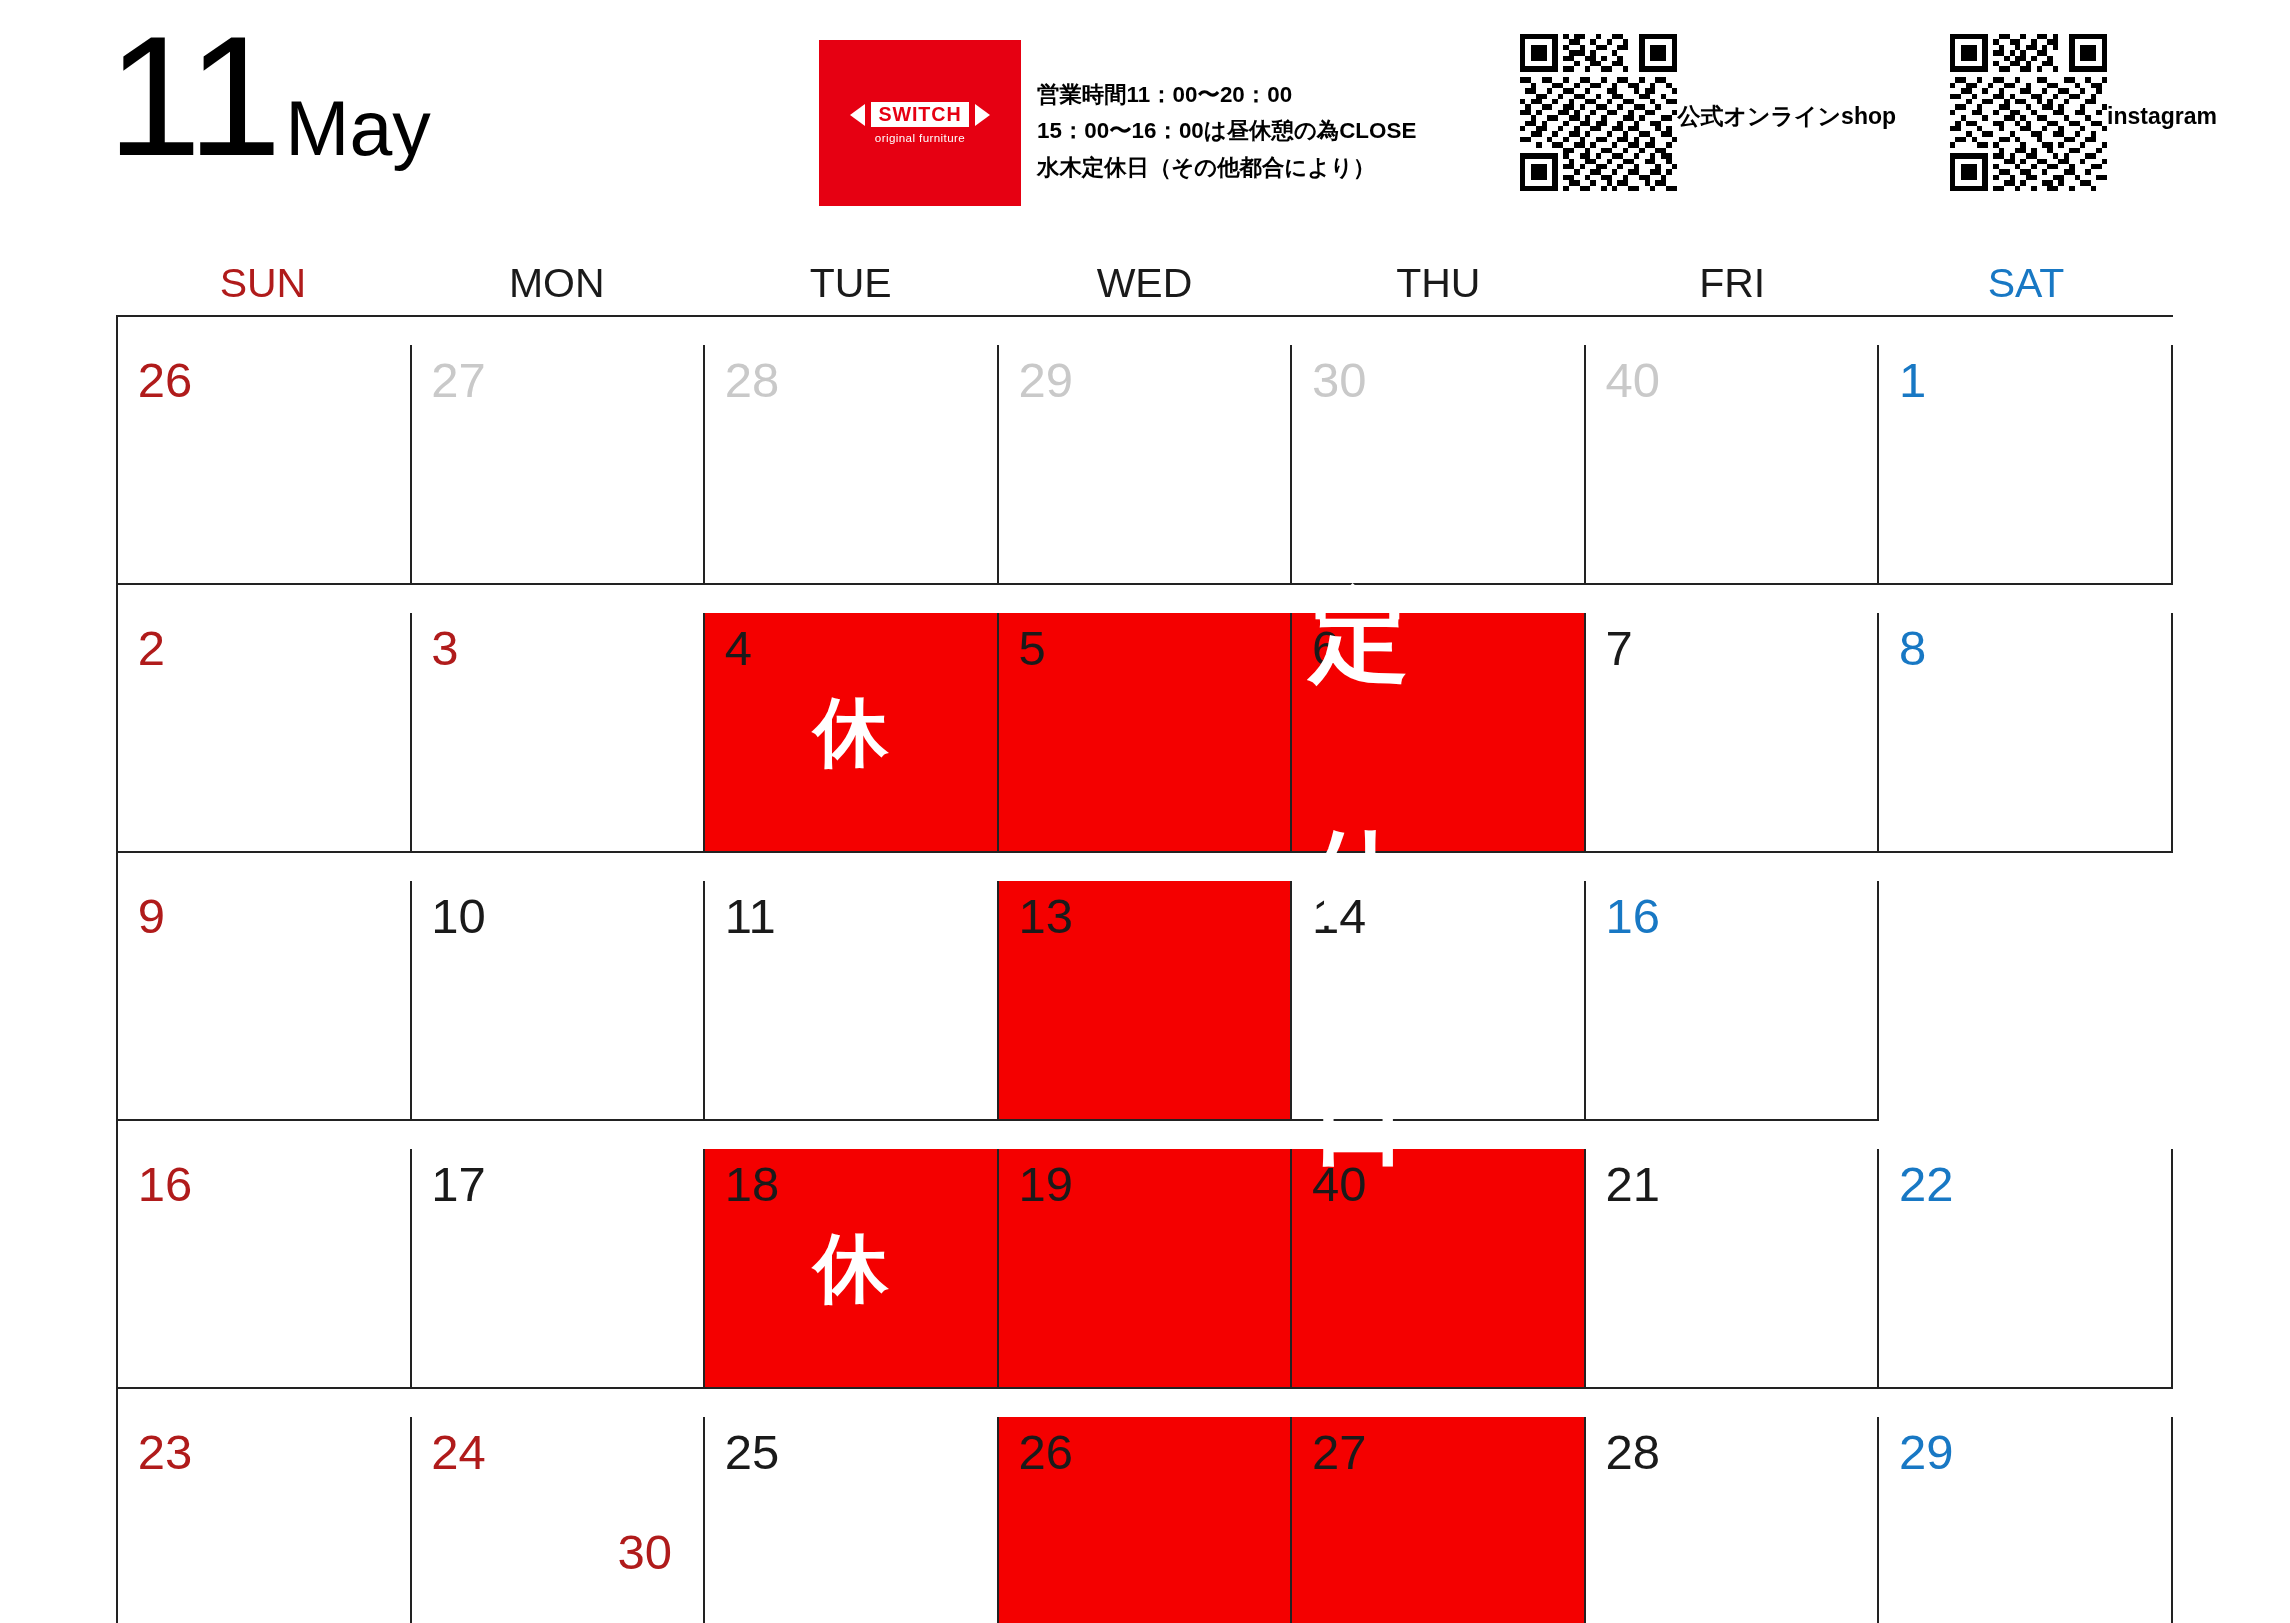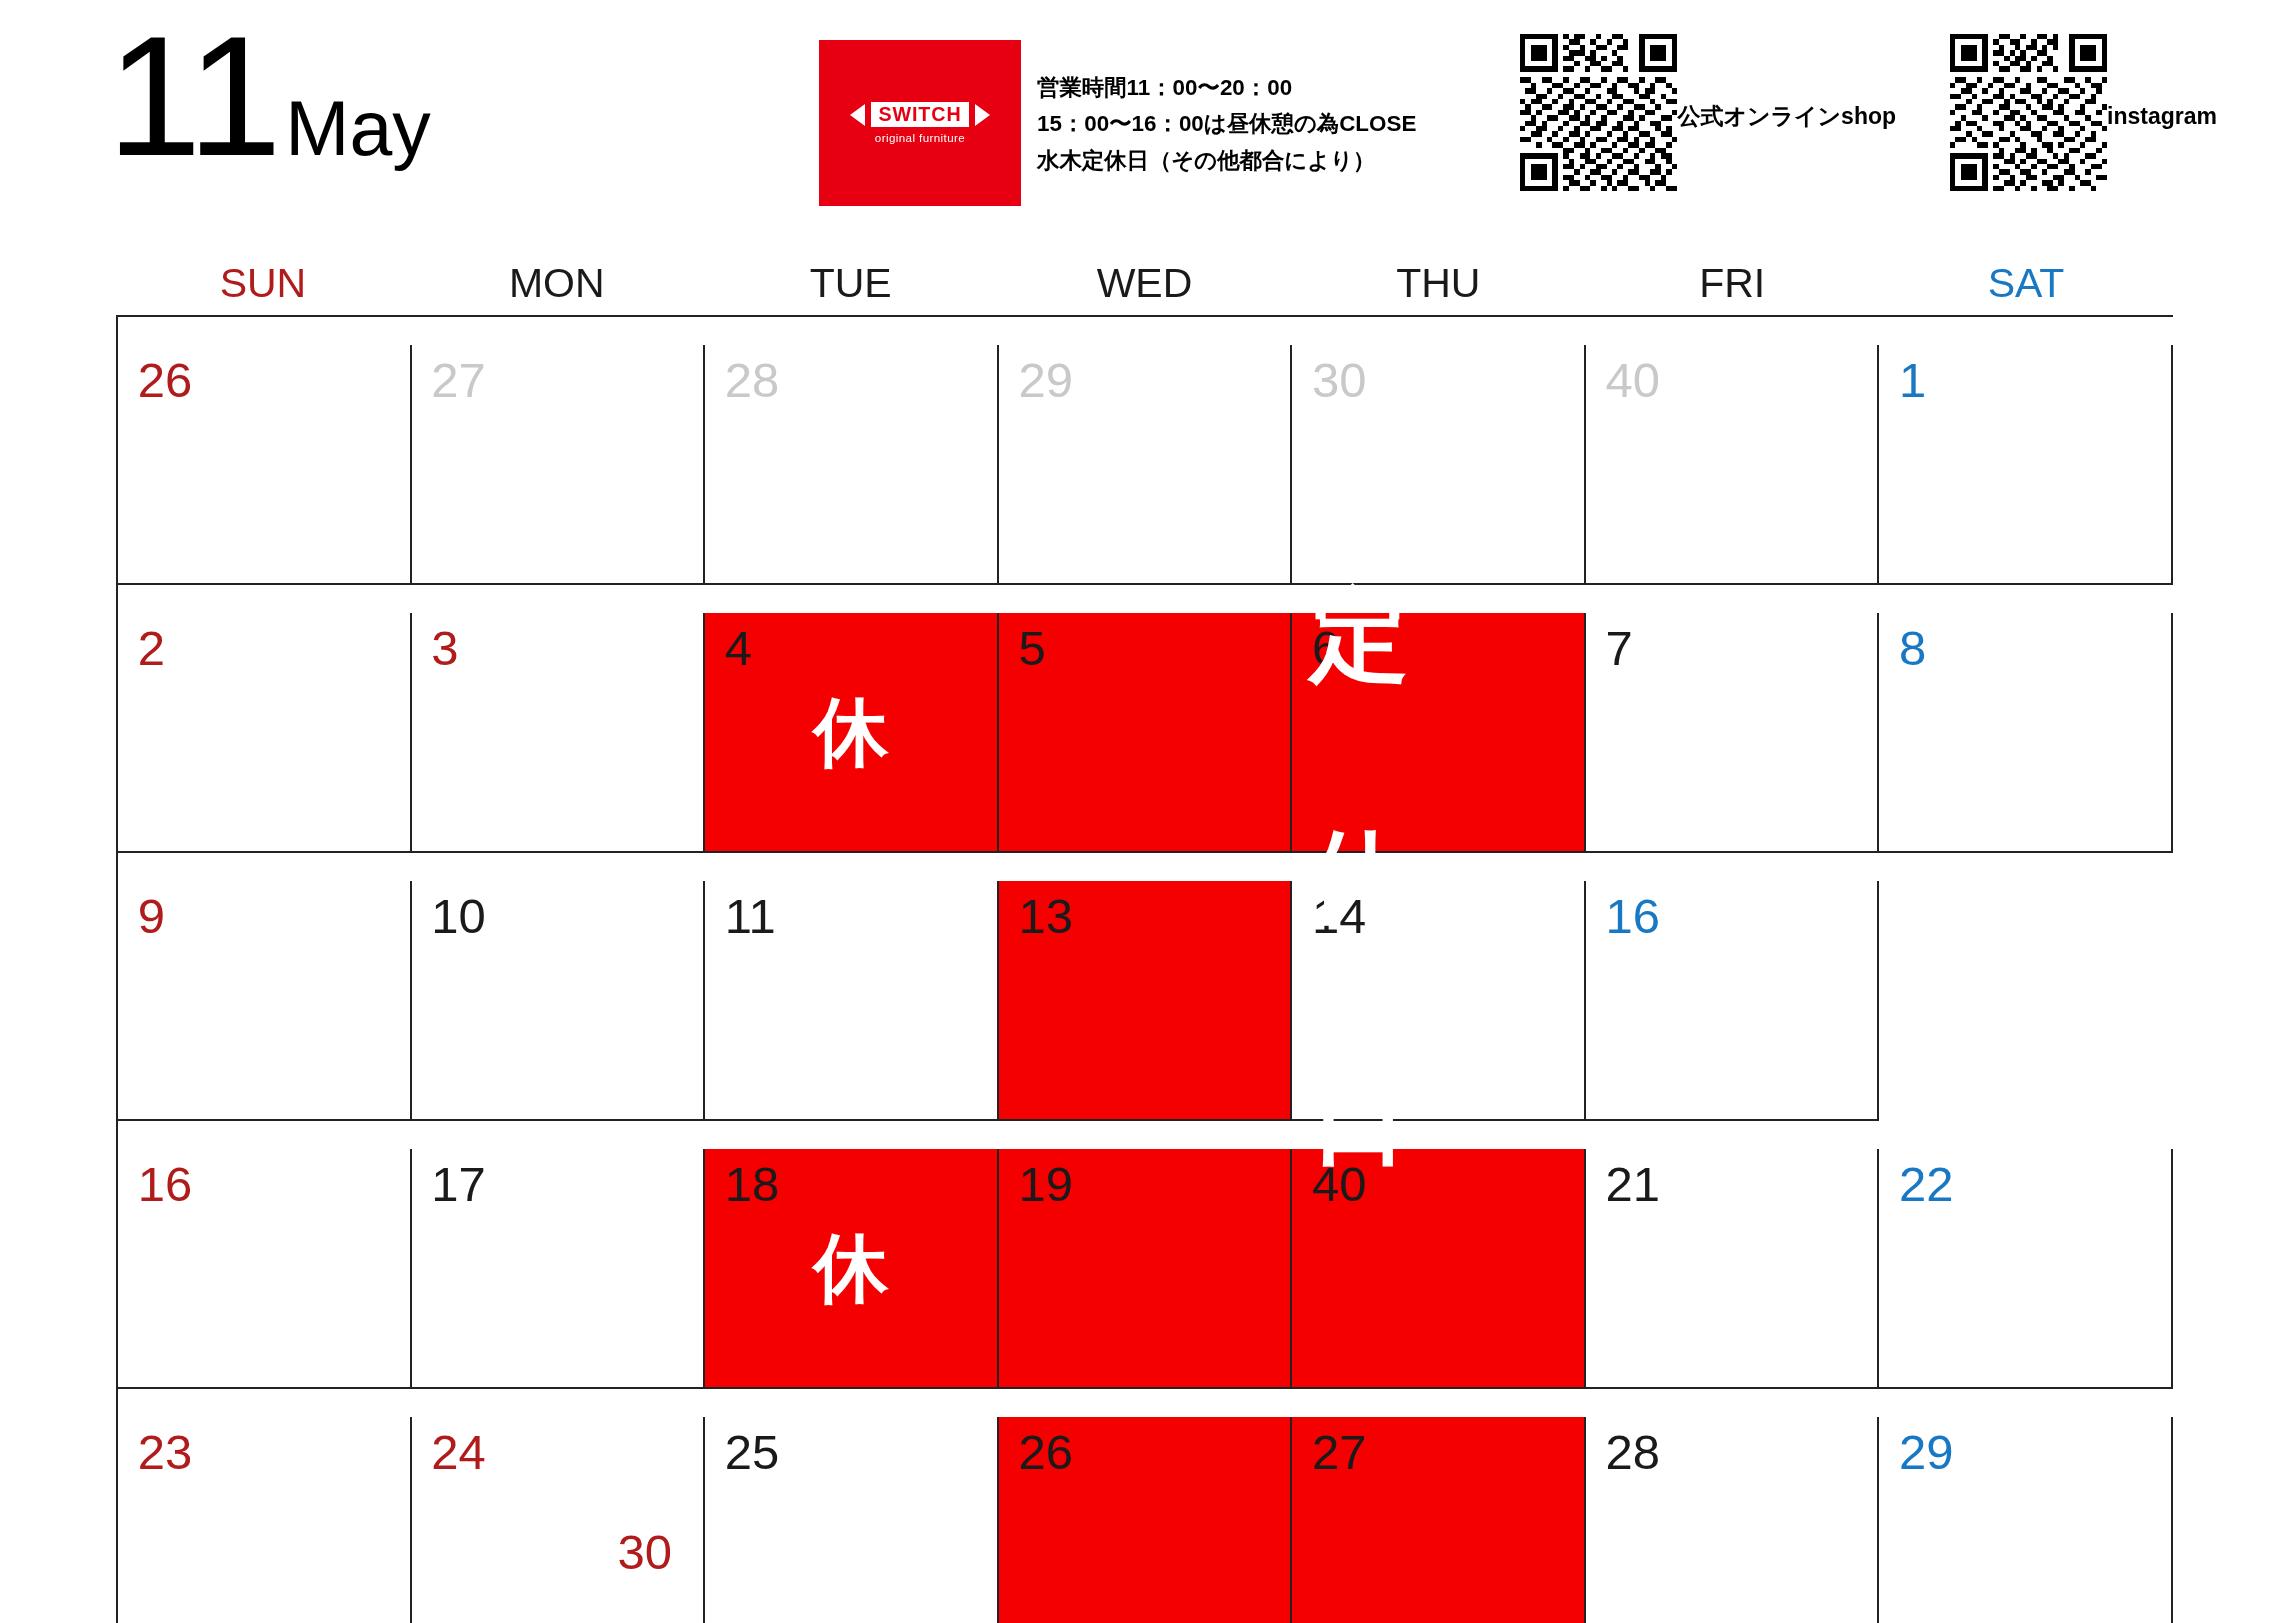--- a/index.html
+++ b/index.html
@@ -88,21 +88,21 @@
   }
   .logo-sub {
     color: #fff;
     font-size: 11.6px;
     letter-spacing: 0.4px;
   }
 
   .hours {
     position: absolute;
     left: 1037px;
-    top: 70px;
+    top: 77px;
     font-size: 22.4px;
     font-weight: 700;
     line-height: 1.62;
     letter-spacing: 0px;
   }
 
   .qr-area {
     position: absolute;
     right: 73px;
     top: 34px;

